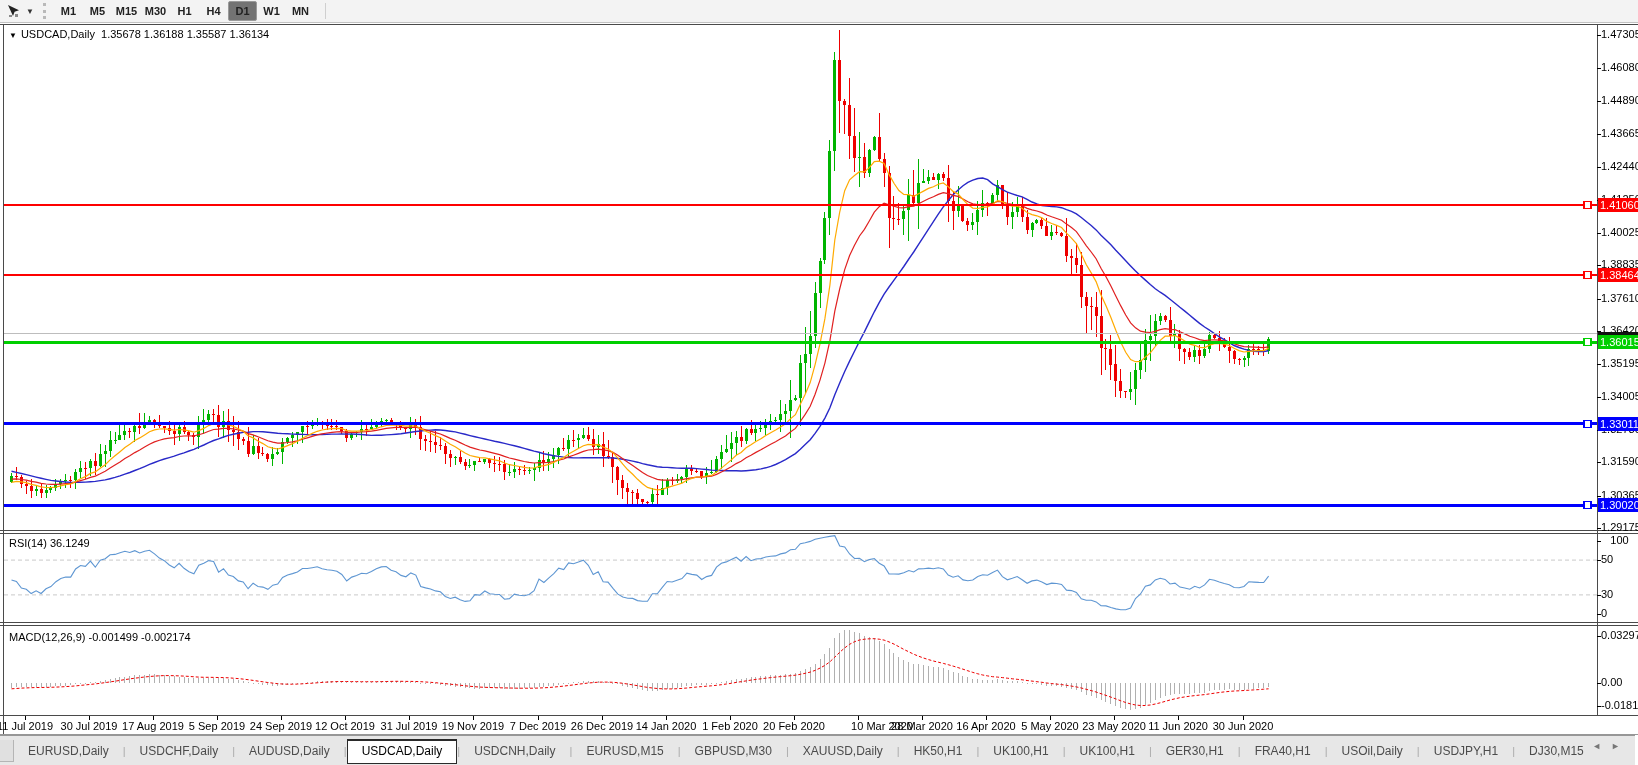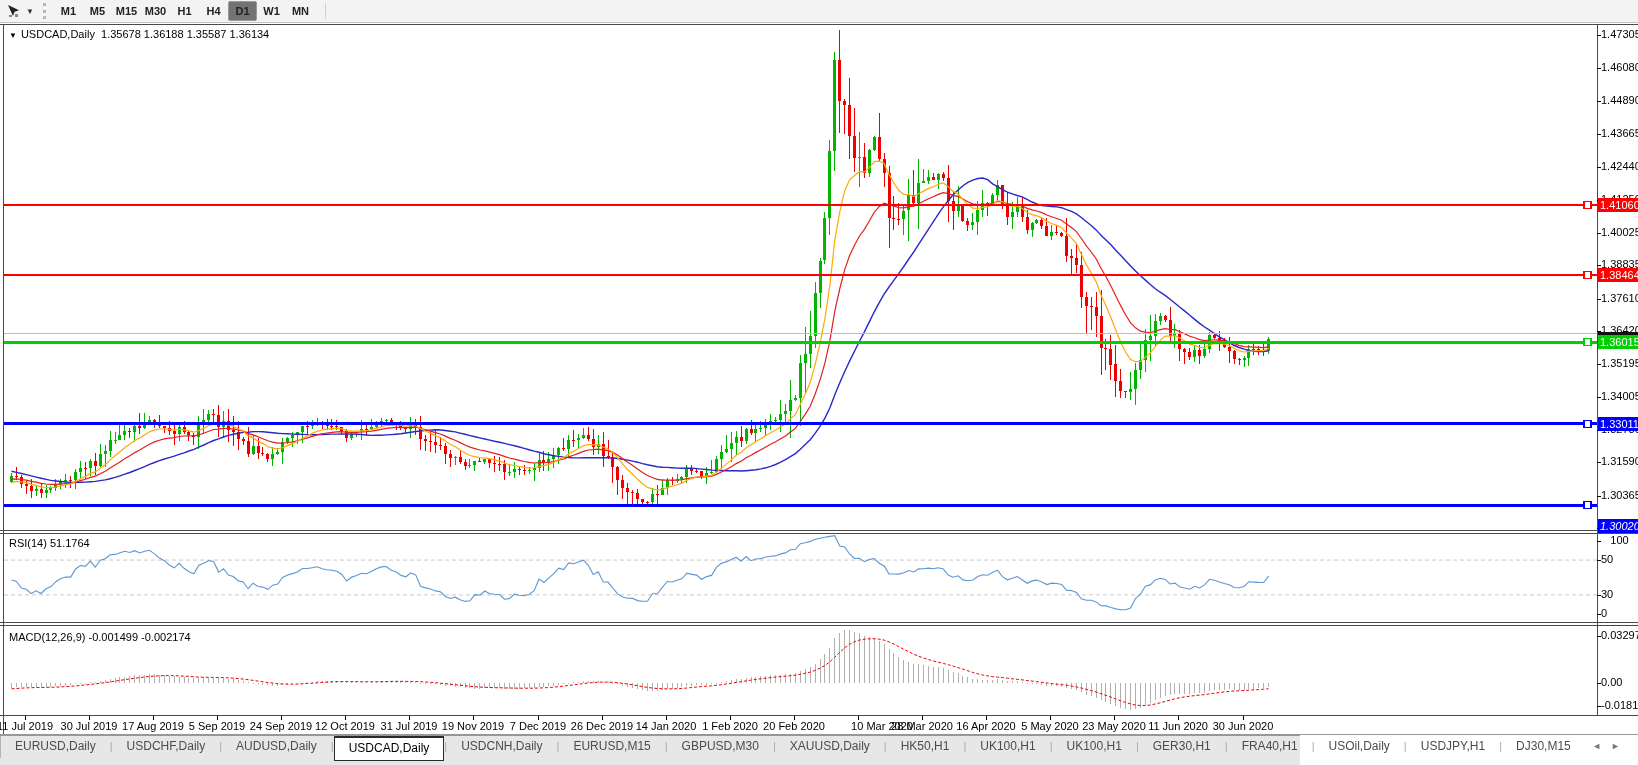--- a/index.html
+++ b/index.html
@@ -23,22 +23,22 @@
   .lvl-lab{position:absolute;left:1598px;width:38px;height:14px;line-height:14px;font-size:11px;
            color:#fff;padding-left:2px;z-index:6;}
   .pane-label{position:absolute;left:9px;z-index:5;font-size:11px;color:#000;white-space:nowrap;}
   #title{position:absolute;left:9px;top:28px;z-index:5;font-size:11px;color:#000;white-space:nowrap;}
   #title .tri{font-size:8px;margin-right:4px;}
   .date-lab{position:absolute;top:720px;transform:translateX(-50%);font-size:11px;color:#000;white-space:nowrap;z-index:3;}
   .date-tick{position:absolute;top:716px;width:1px;height:4px;background:#000;z-index:3;}
   #cv{position:absolute;left:0;top:0;z-index:1;}
   .blackbar{position:absolute;left:1598px;width:40px;height:3px;background:#111;z-index:7;}
   
-  #tabbar{position:absolute;left:0;top:735px;width:1300px;height:30px;background:#e7e7e7;
-          border-top:1px solid #979797;display:flex;align-items:flex-start;z-index:8;}
+  #tabbar{position:absolute;left:0;top:735px;width:1635px;height:30px;background:#e7e7e7;
+          border-top:1px solid #979797;display:flex;align-items:center;z-index:8;}
   #tabstub{width:13px;height:21px;background:#e0e0e0;border-right:1px solid #b5b5b5;border-bottom:1px solid #b5b5b5;}
   .tab{height:21px;line-height:21px;padding:0 14px;color:#4c4c4c;font-size:12px;cursor:default;white-space:nowrap;}
   .tab.active{background:#fff;border:1px solid #2a2a2a;border-top-width:2px;color:#000;height:22px;line-height:20px;}
   .tabsep{height:21px;line-height:21px;color:#aaa;font-size:11px;}
   #tabarrows{position:absolute;right:8px;top:741px;color:#777;font-size:9px;letter-spacing:10px;z-index:9;}
 </style>
 </head>
 <body>
 
 <div id="app">
@@ -876,21 +876,21 @@
       </g>
       <g clip-path="url(#clipMacd)" fill="none">
         <path d="M11.5,688.8L16.4,688.5L21.4,688.1L26.3,687.9L31.2,687.7L36.1,687.5L41.1,687.5L46.0,687.4L50.9,687.3L55.9,687.1L60.8,686.9L65.7,686.6L70.7,686.3L75.6,685.9L80.5,685.4L85.4,684.9L90.4,684.4L95.3,683.9L100.2,683.3L105.2,682.6L110.1,681.9L115.0,681.2L120.0,680.4L124.9,679.6L129.8,678.9L134.8,678.2L139.7,677.6L144.6,677.0L149.5,676.5L154.5,676.1L159.4,675.8L164.3,675.6L169.3,675.6L174.2,675.7L179.1,675.9L184.0,676.1L189.0,676.4L193.9,676.8L198.8,677.1L203.8,677.3L208.7,677.3L213.6,677.4L218.6,677.5L223.5,677.6L228.4,677.8L233.3,678.2L238.3,678.6L243.2,679.1L248.1,679.7L253.1,680.4L258.0,681.1L262.9,681.8L267.9,682.5L272.8,683.1L277.7,683.7L282.6,684.0L287.6,684.2L292.5,684.2L297.4,684.1L302.4,683.8L307.3,683.5L312.2,683.2L317.2,682.8L322.1,682.4L327.0,682.1L331.9,681.8L336.9,681.6L341.8,681.5L346.7,681.5L351.7,681.6L356.6,681.6L361.5,681.7L366.5,681.7L371.4,681.7L376.3,681.7L381.3,681.6L386.2,681.5L391.1,681.4L396.0,681.3L401.0,681.3L405.9,681.4L410.8,681.4L415.8,681.5L420.7,681.7L425.6,682.0L430.5,682.3L435.5,682.7L440.4,683.2L445.3,683.6L450.3,684.2L455.2,684.7L460.1,685.2L465.1,685.8L470.0,686.3L474.9,686.7L479.8,687.1L484.8,687.3L489.7,687.5L494.6,687.7L499.6,687.8L504.5,687.9L509.4,688.0L514.4,688.1L519.3,688.2L524.2,688.2L529.1,688.2L534.1,688.2L539.0,688.0L543.9,687.8L548.9,687.5L553.8,687.1L558.7,686.6L563.7,686.1L568.6,685.5L573.5,684.9L578.4,684.2L583.4,683.6L588.3,683.0L593.2,682.6L598.2,682.2L603.1,682.1L608.0,682.1L613.0,682.3L617.9,682.7L622.8,683.3L627.8,684.1L632.7,684.9L637.6,685.7L642.5,686.6L647.5,687.4L652.4,688.0L657.3,688.5L662.3,688.8L667.2,688.9L672.1,688.9L677.0,688.7L682.0,688.4L686.9,688.0L691.8,687.5L696.8,687.0L701.7,686.6L706.6,686.2L711.6,685.8L716.5,685.3L721.4,684.7L726.3,684.0L731.3,683.3L736.2,682.4L741.1,681.7L746.1,680.9L751.0,680.1L755.9,679.4L760.9,678.8L765.8,678.2L770.7,677.6L775.6,677.1L780.6,676.6L785.5,676.2L790.4,675.7L795.4,675.2L800.3,674.3L805.2,673.3L810.2,672.1L815.1,670.4L820.0,668.1L824.9,665.4L829.9,661.8L834.8,657.1L839.7,652.3L844.7,647.9L849.6,644.3L854.5,641.7L859.5,640.0L864.4,639.2L869.3,638.8L874.3,638.7L879.2,639.2L884.1,640.1L889.0,641.9L894.0,644.1L898.9,646.7L903.8,649.4L908.8,651.8L913.7,654.2L918.6,656.2L923.5,658.0L928.5,659.6L933.4,661.0L938.3,662.2L943.3,663.4L948.2,664.7L953.1,666.1L958.1,667.6L963.0,669.2L967.9,670.8L972.8,672.4L977.8,673.8L982.7,675.0L987.6,675.9L992.6,676.7L997.5,677.1L1002.4,677.6L1007.4,678.2L1012.3,678.8L1017.2,679.3L1022.1,679.8L1027.1,680.5L1032.0,681.1L1036.9,681.7L1041.9,682.3L1046.8,683.0L1051.7,683.6L1056.7,684.1L1061.6,684.6L1066.5,685.3L1071.5,686.1L1076.4,686.9L1081.3,688.0L1086.2,689.3L1091.2,690.6L1096.1,692.0L1101.0,693.7L1106.0,695.4L1110.9,697.1L1115.8,698.9L1120.8,700.8L1125.7,702.5L1130.6,703.9L1135.5,705.0L1140.5,705.5L1145.4,705.5L1150.3,705.0L1155.3,704.0L1160.2,702.8L1165.1,701.4L1170.0,700.0L1175.0,698.8L1179.9,697.7L1184.8,696.9L1189.8,696.2L1194.7,695.6L1199.6,695.1L1204.6,694.6L1209.5,693.9L1214.4,693.2L1219.3,692.5L1224.3,691.9L1229.2,691.4L1234.1,691.0L1239.1,690.8L1244.0,690.5L1248.9,690.2L1253.9,689.9L1258.8,689.6L1263.7,689.2L1268.6,688.8" stroke="#ee0000" stroke-width="1" stroke-dasharray="3,2" fill="none"></path>
       </g>
     </svg>
 
   <div id="title">
     <span class="tri">▼</span><span>USDCAD,Daily</span>&nbsp;&nbsp;<span>1.35678 1.36188 1.35587 1.36134</span>
   </div>
 
-  <div class="pane-label" style="top:537px">RSI(14) 51.1764</div>
+  <div class="pane-label" style="top:537px">RSI(14) 36.1249</div>
   <div class="pane-label" style="top:631px">MACD(12,26,9) -0.001499 -0.002174</div>
 
   <div class="hline" style="top:24px"></div>
   <div class="vline" style="left:3px;height:711px"></div>
   <div class="vline" style="left:1597px;top:25px;height:690px"></div>
   <div class="hline" style="top:530px"></div>
   <div class="hline" style="top:533px"></div>
   <div class="hline" style="top:622px"></div>
   <div class="hline" style="top:625px"></div>
   <div class="hline" style="top:715px"></div>
@@ -984,21 +984,21 @@
       <div class="date-tick" style="left: 1178px;"></div>
       <div class="date-lab" style="left: 1178px;">11 Jun 2020</div>
       <div class="date-tick" style="left: 1243px;"></div>
       <div class="date-lab" style="left: 1243px;">30 Jun 2020</div>
     </div>
   <div id="lvl-labels">
       <div class="lvl-lab" style="top: 198px; background: rgb(254, 0, 0);">1.41060</div>
       <div class="lvl-lab" style="top: 268px; background: rgb(254, 0, 0);">1.38464</div>
       <div class="lvl-lab" style="top: 335px; background: rgb(0, 207, 0);">1.36015</div>
       <div class="lvl-lab" style="top: 417px; background: rgb(0, 0, 254);">1.33011</div>
-      <div class="lvl-lab" style="top: 519px; background: rgb(0, 0, 254); font-style: italic;">1.30020</div>
+      <div class="lvl-lab" style="top: 498px; background: rgb(0, 0, 254);">1.30020</div>
     </div>
 
   <div class="blackbar" id="askbar" style="top: 332px; background: rgb(17, 17, 17);"></div>
 
   <div id="tabbar">
     <div id="tabstub"></div>
   <div class="tab">EURUSD,Daily</div>
       <div class="tabsep">|</div>
       <div class="tab">USDCHF,Daily</div>
       <div class="tabsep">|</div>

